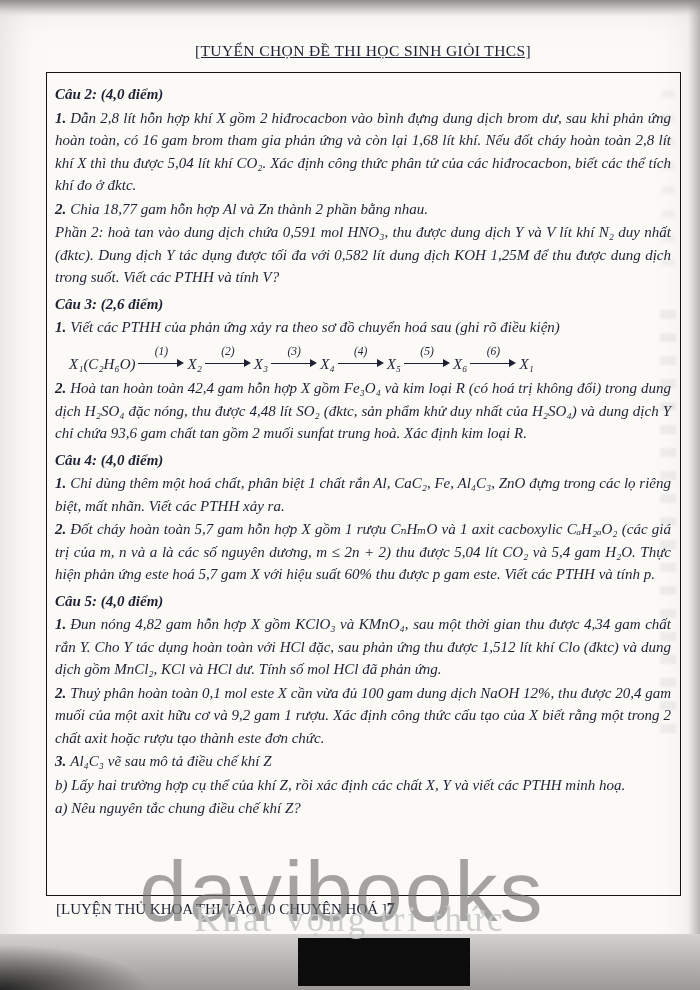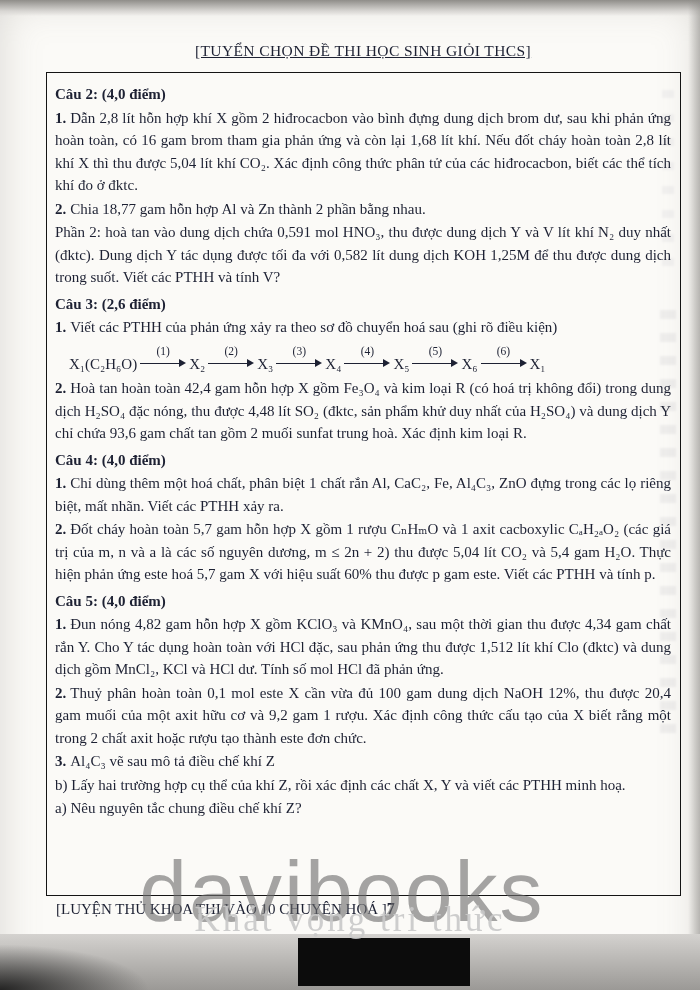--- a/index.html
+++ b/index.html
@@ -44,21 +44,21 @@
   .doc-header {
     position:absolute; top:42px; left:46px; right:20px; z-index:2;
     text-align:center; font-size:15.5px; color:#1d2133; letter-spacing:0.4px;text-decoration:underline;
   }
   .frame {
     position:absolute; left:46px; top:72px; right:19px; bottom:94px; z-index:2;
     border:1.6px solid #141414;
   }
   .content {
     position:absolute; inset:0; padding:6px 9px 0 8px; overflow:hidden;
-    font-size:15px; line-height:1.5; color:#1d2133; text-align:justify;
+    font-size:15px; line-height:1.5; color:#1d2133; text-align:justify;font-style:italic;
   }
   .heading { margin:4px 0 1px 0; font-weight:bold; }
   .para { margin:0 0 1px 0; }
   .qnum { font-weight:bold; margin-right:4px; }
 
   .scheme {
     margin:2px 0 2px 14px; padding-top:12px; white-space:nowrap;
     display:flex; align-items:center; text-align:left;
   }
   .scheme .node { display:inline-block; }

